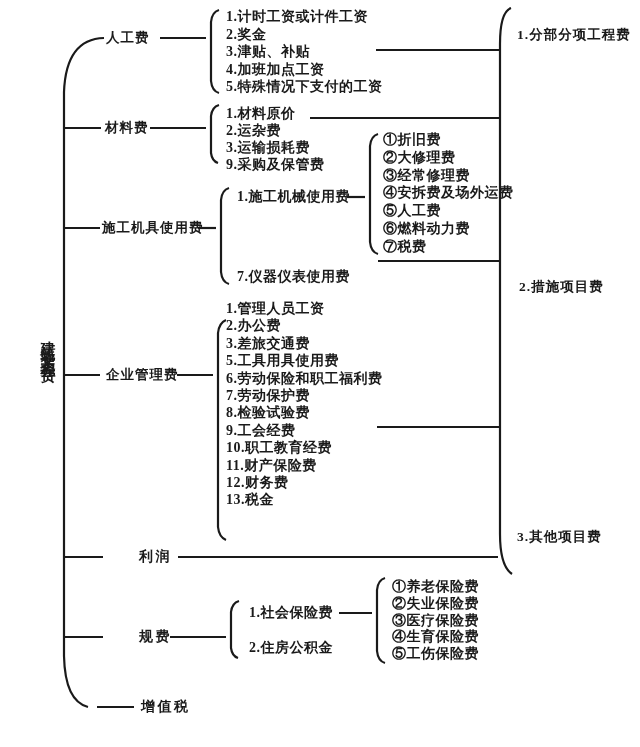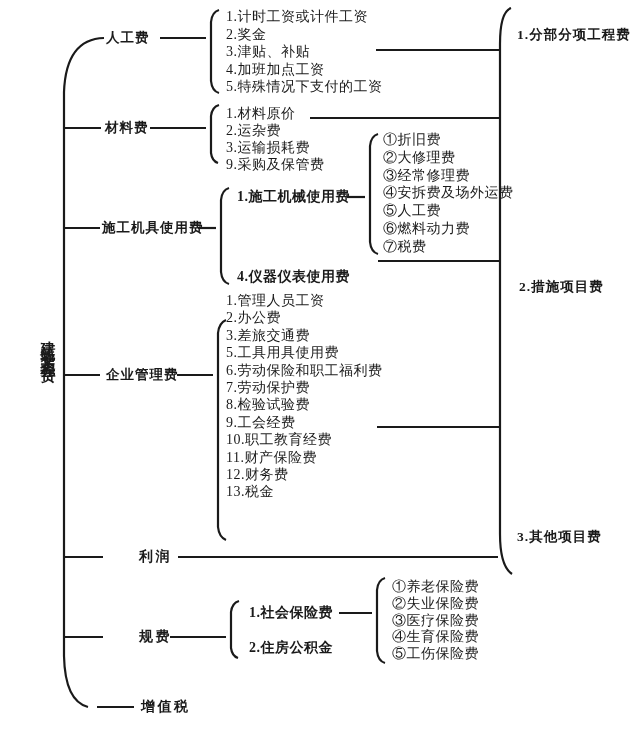--- a/index.html
+++ b/index.html
@@ -20,21 +20,21 @@
     font-size: 14px;
     letter-spacing: 0.5px;
     transform: translateY(-50%);
     line-height: 1;
   }
   .branch { font-size: 13.5px; letter-spacing: 1px; }
   .wide   { letter-spacing: 2.5px; }
   .list {
     position: absolute;
     white-space: nowrap;
-    font-weight: 400;
+    font-weight: 700;
     font-size: 14px;
     letter-spacing: 0.5px;
   }
   .list div { height: auto; }
   .lh175 { line-height: 17.5px; }
   .lh170 { line-height: 17px; }
   .lh178 { line-height: 17.8px; }
   .lh174 { line-height: 17.4px; }
   .lh168 { line-height: 16.8px; }
   #root-label {
@@ -109,33 +109,33 @@
     </div>
 
   <div class="list lh170" style="left:226px; top:105px;">
       <div>1.材料原价</div>
       <div>2.运杂费</div>
       <div>3.运输损耗费</div>
       <div>9.采购及保管费</div>
     </div>
 
   <div class="txt" style="left:237px; top:197px;">1.施工机械使用费</div>
-  <div class="txt" style="left:237px; top:277px;">4.仪器仪表使用费</div>
+  <div class="txt" style="left:237px; top:277px;">7.仪器仪表使用费</div>
 
   <div class="list lh178" style="left:383px; top:131px;">
       <div>①折旧费</div>
       <div>②大修理费</div>
       <div>③经常修理费</div>
       <div>④安拆费及场外运费</div>
       <div>⑤人工费</div>
       <div>⑥燃料动力费</div>
       <div>⑦税费</div>
     </div>
 
-  <div class="list lh174" style="left:226px; top:292px;">
+  <div class="list lh174" style="left:226px; top:300px;">
       <div>1.管理人员工资</div>
       <div>2.办公费</div>
       <div>3.差旅交通费</div>
       <div>5.工具用具使用费</div>
       <div>6.劳动保险和职工福利费</div>
       <div>7.劳动保护费</div>
       <div>8.检验试验费</div>
       <div>9.工会经费</div>
       <div>10.职工教育经费</div>
       <div>11.财产保险费</div>

